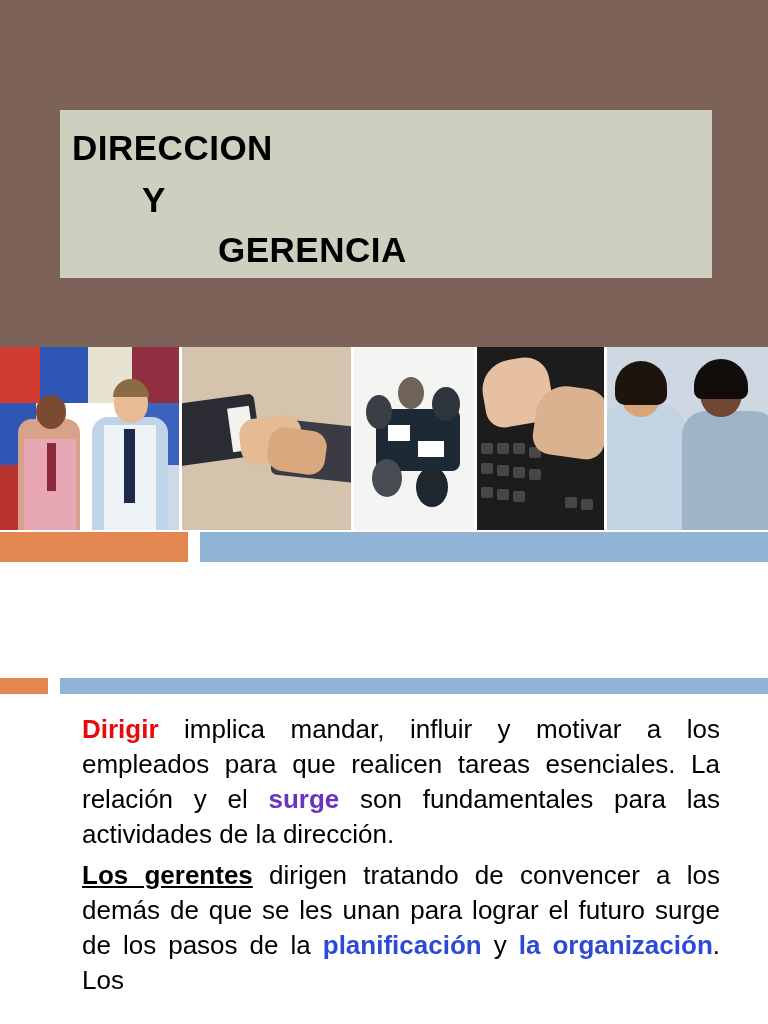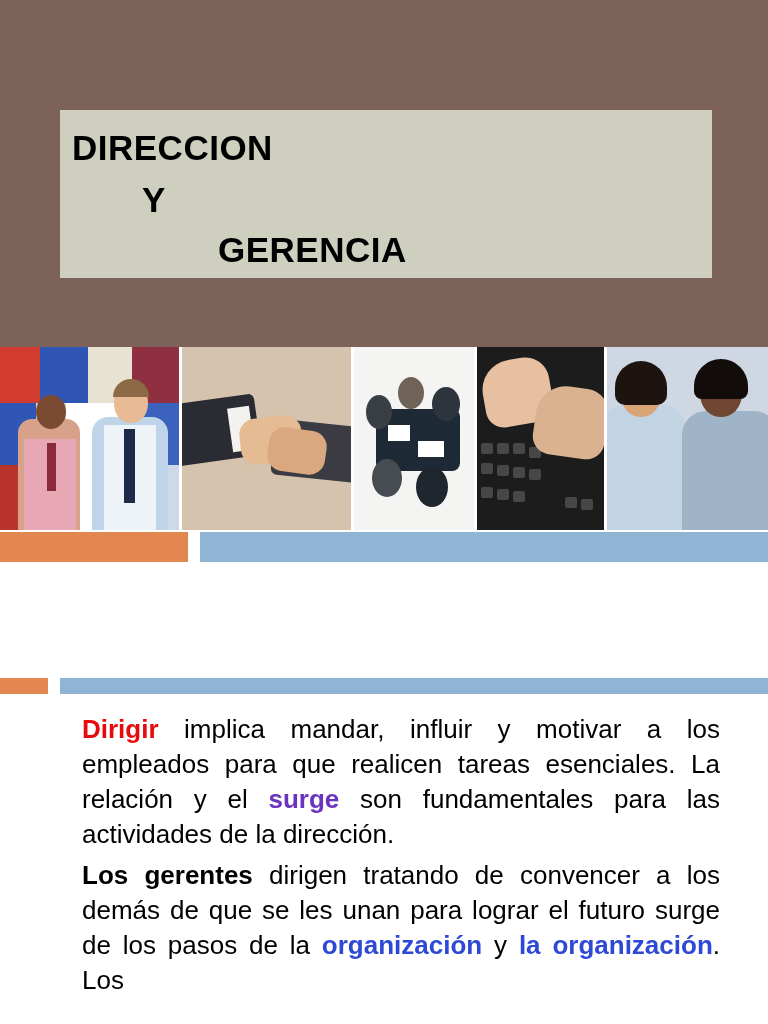--- a/index.html
+++ b/index.html
@@ -146,21 +146,21 @@
     width: 638px;
     font-size: 26px;
     line-height: 35px;
     color: #000000;
     text-align: justify;
   }
   .body-text p { margin: 0 0 6px 0; text-align: justify; }
   .body-text p:last-child { margin-bottom: 0; }
   .kw-red { color: #e8090c; font-weight: bold; }
   .kw-purple { color: #6b34c0; font-weight: bold; }
-  .kw-bold { font-weight: bold; }
+  .kw-bold { font-weight: bold; text-decoration: underline; }
   .kw-blue { color: #2d49d6; font-weight: bold; }
   .justify-last { text-align-last: justify; }
 </style>
 </head>
 <body>
 
 <div class="top-banner">
   <div class="title-box">
     <div class="title-line title-line-1">DIRECCION</div>
     <div class="title-line title-line-2">Y</div>
@@ -246,14 +246,14 @@
 </div>
 
 <div class="accent-orange-1"></div>
 <div class="accent-blue-1"></div>
 
 <div class="accent-orange-2"></div>
 <div class="accent-blue-2"></div>
 
 <div class="body-text">
   <p><span class="kw-red">Dirigir</span><span> implica mandar, influir y motivar a los empleados para que realicen tareas esenciales. La relación y el </span><span class="kw-purple">surge</span><span> son fundamentales para las actividades de la dirección.</span></p>
-  <p class="justify-last"><span class="kw-bold">Los gerentes</span><span> dirigen tratando de convencer a los demás de que se les unan para lograr el futuro surge de los pasos de la </span><span class="kw-blue">organización</span><span> y </span><span class="kw-blue">la organización</span><span>. Los</span></p>
+  <p class="justify-last"><span class="kw-bold">Los gerentes</span><span> dirigen tratando de convencer a los demás de que se les unan para lograr el futuro surge de los pasos de la </span><span class="kw-blue">planificación</span><span> y </span><span class="kw-blue">la organización</span><span>. Los</span></p>
 </div>
 
 </body></html>

